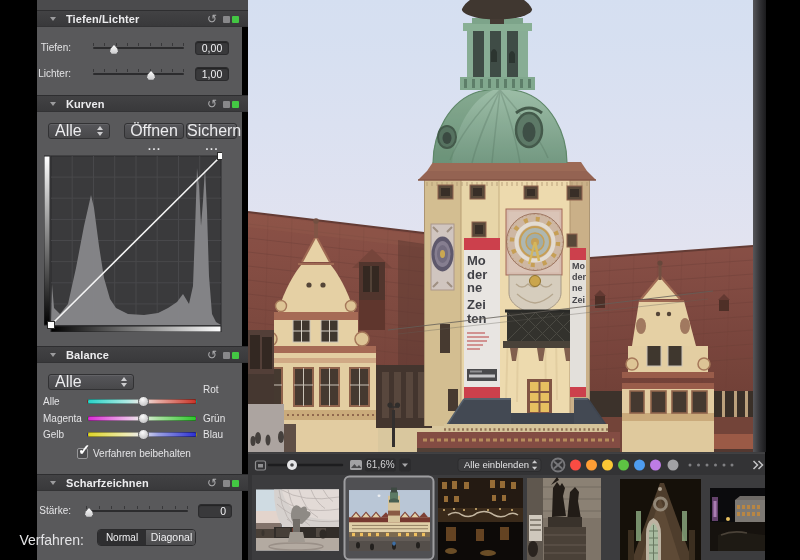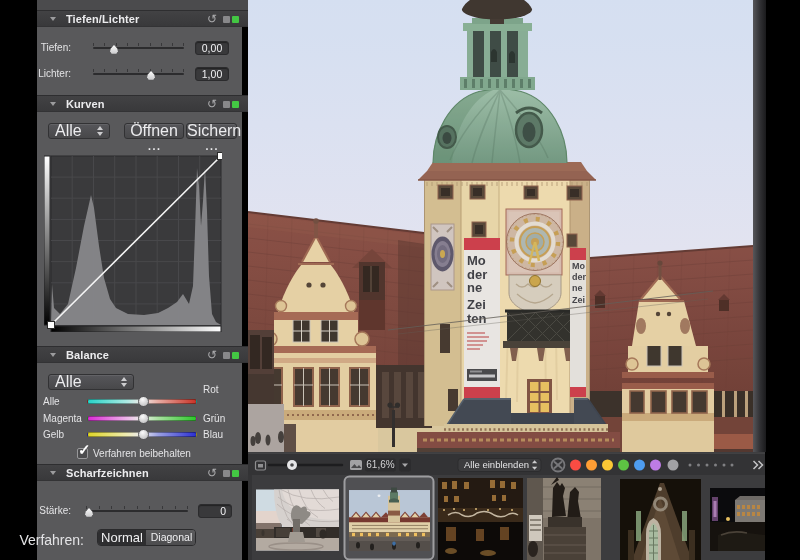--- a/index.html
+++ b/index.html
@@ -184,21 +184,21 @@
     <div class="lbl" style="left:166px;top:413px;font-size:10px;">Grün</div>
     <div class="lbl" style="left:6px;top:429px;font-size:10px;">Gelb</div>
     <div class="ctrack" style="left:50px;top:432px;background:linear-gradient(90deg,#ddd426,#efecb0 35%,#e9e9f0 50%,#9aa0e2 65%,#2b2fd2);">
       <div class="cthumb" style="left:50px;"></div>
       </div>
     <div class="lbl" style="left:166px;top:429px;font-size:10px;">Blau</div>
     <div class="abs" style="left:40px;top:448px;width:11px;height:11px;background:#4c4c4e;border:1px solid #98989a;border-radius:2px;"></div>
     <div class="abs" style="left:41px;top:441px;width:14px;height:16px;color:#fff;font-size:15px;font-weight:bold;">✓</div>
     <div class="lbl" style="left:56px;top:448px;font-size:10px;">Verfahren beibehalten</div>
 
-    <div class="sechead" style="top:464px;">
+    <div class="sechead" style="top:474px;">
       <div class="tri"></div>
         <div class="ht">Scharfzeichnen</div>
       <div class="reset">↺</div>
       <div class="tog">
           <div class="a"></div>
           <div class="b"></div>
         </div>
     </div>
     <div class="lbl" style="right:171px;top:505px;">Stärke:</div>
     <div class="track" style="left:49px;top:510px;width:102px;">
@@ -209,21 +209,21 @@
       <div class="tick" style="left:51px;"></div>
         <div class="tick" style="left:63px;"></div>
       <div class="tick" style="left:76px;"></div>
         <div class="tick" style="left:89px;"></div>
       <div class="tick" style="left:101px;"></div>
       <div class="thumbp" style="left:-1px;"></div>
     </div>
     <div class="vbox" style="left:161px;top:504px;text-align:right;padding-right:5px;">0</div>
     <div class="lbl" style="right:158px;top:532px;font-size:14px;">Verfahren:</div>
     <div class="abs" style="left:60px;top:529px;width:99px;height:17px;border:1px solid #2a2a2c;border-radius:4px;overflow:hidden;">
-      <div class="abs" style="left:0;top:0;width:48px;height:15px;background:#2e2e30;color:#f0f0f2;font-size:13px;text-align:center;line-height:15px;">Normal</div>
+      <div class="abs" style="left:0;top:0;width:48px;height:15px;background:#2e2e30;color:#f0f0f2;font-size:10px;text-align:center;line-height:15px;">Normal</div>
       <div class="abs" style="left:48px;top:0;width:51px;height:15px;background:linear-gradient(#5c5c5e,#4c4c4e);color:#f0f0f2;font-size:10.5px;text-align:center;line-height:15px;">Diagonal</div>
     </div>
   </div>
 
   <div class="abs" id="photowrap" style="left:248px;top:0;width:505px;height:452px;background:#dfe4f0;">
   <svg width="505" height="452" viewBox="0 0 505 452">
     <defs>
       <linearGradient id="sky" x1="0" y1="0" x2="0" y2="1">
         <stop offset="0" stop-color="#d4dff2"></stop>
         <stop offset="0.55" stop-color="#e2e3f0"></stop>

